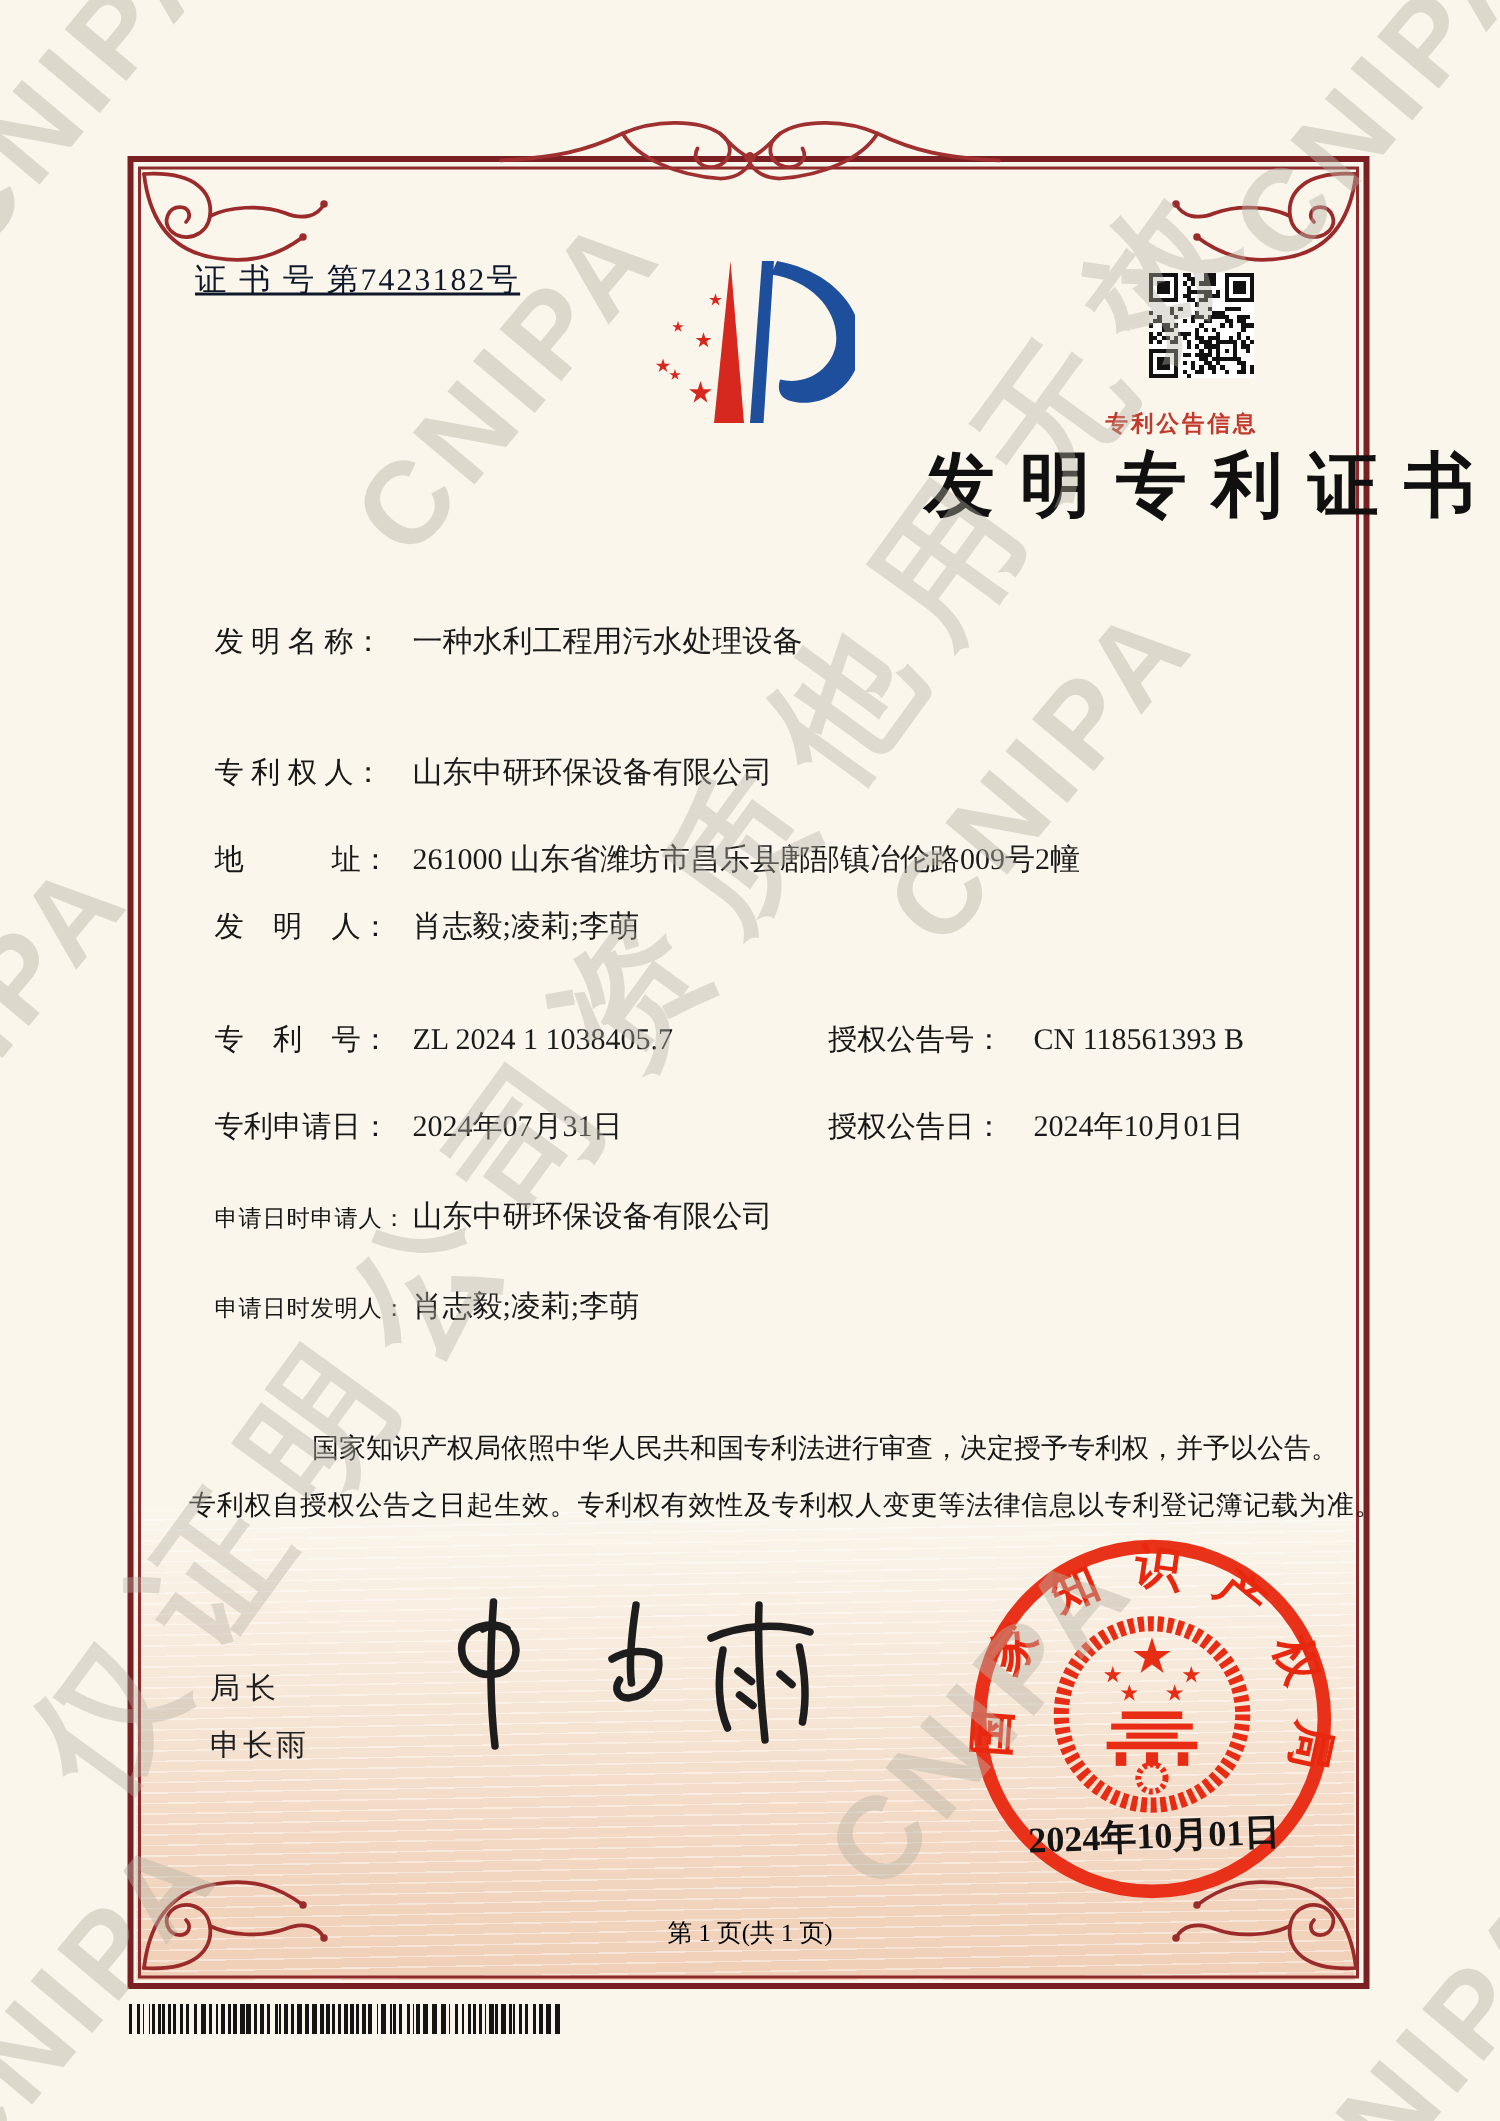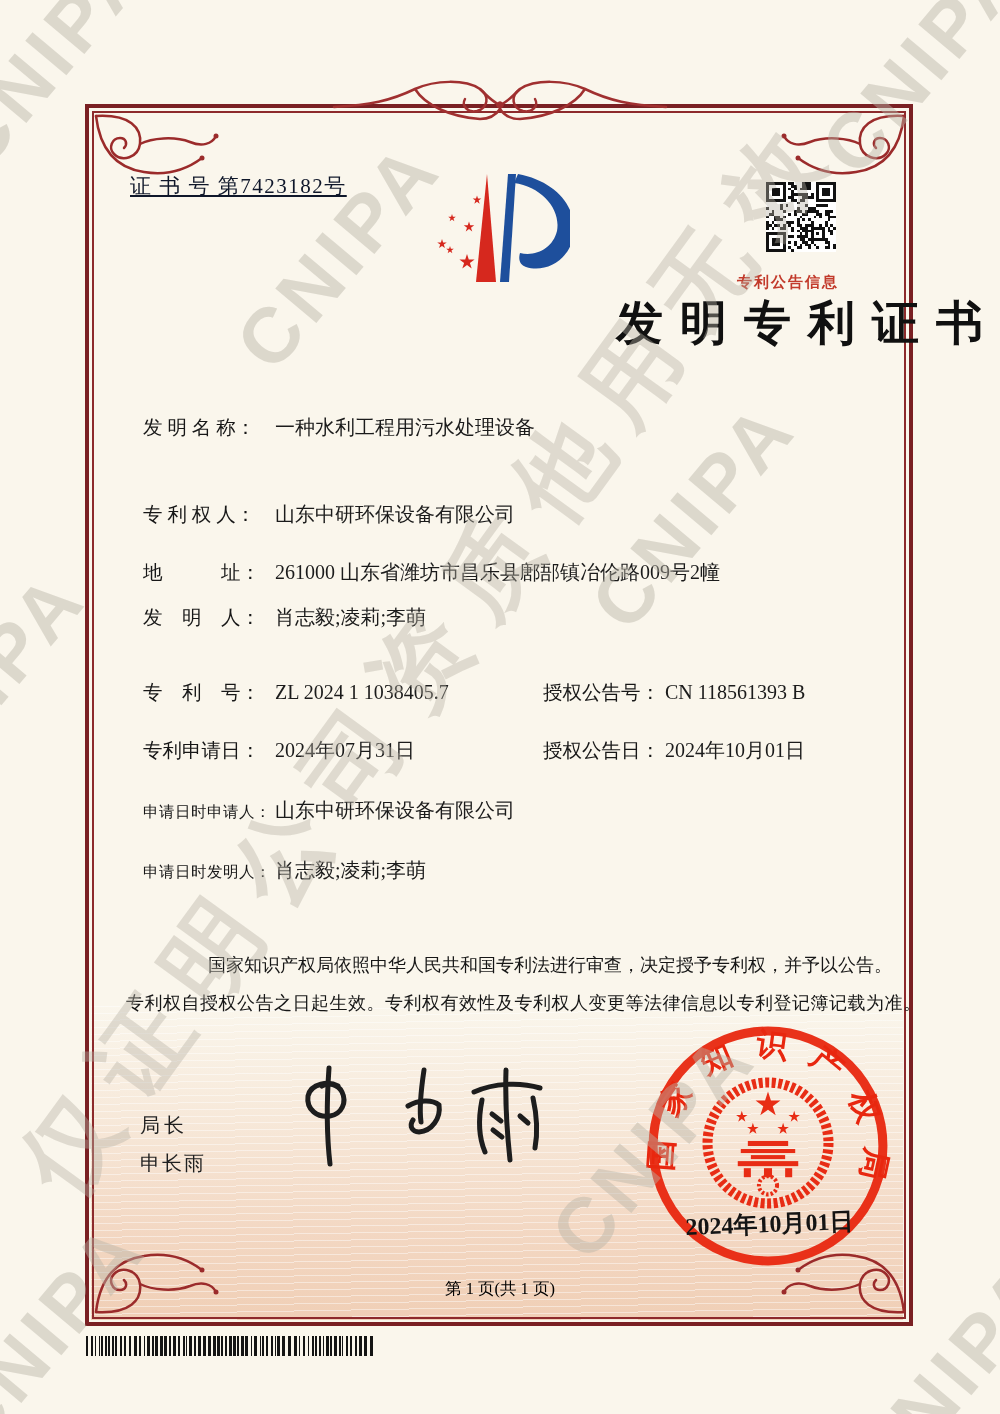--- a/index.html
+++ b/index.html
@@ -14,21 +14,21 @@
   .grad{position:absolute;left:91px;top:1006px;width:812px;height:314px;z-index:1;
     background:
       repeating-linear-gradient(179deg, rgba(255,255,255,0.45) 0 1px, rgba(255,255,255,0) 1px 7px),
       linear-gradient(180deg, rgba(244,223,207,0) 0%, rgba(244,220,200,0.5) 35%,
                       rgba(242,212,190,0.9) 72%, #f0cfb6 100%);}
   .content{position:absolute;inset:0;z-index:3;}
   .cert-no{position:absolute;left:130px;top:172px;font-size:21px;letter-spacing:1.5px;color:#0f172a;text-decoration:underline;}
   .title{position:absolute;left:0;right:0;top:292px;text-align:right;font-size:47px;font-weight:bold;
          letter-spacing:17px;text-indent:17px;color:#101010;}
   .frow{position:absolute;left:143px;font-size:20px;white-space:nowrap;}
-  .frow-right{position:absolute;left:528px;font-size:20px;white-space:nowrap;text-align:right;}
+  .frow-right{position:absolute;left:552px;font-size:20px;white-space:nowrap;}
   .flabel{display:inline-block;width:127px;font-size:19.5px;color:#171717;}
   .flabel.small{font-size:15.5px;letter-spacing:.5px;}
   .frow-right .flabel{width:132px;}
   .fvalue{font-size:20px;color:#1b1b1b;}
   .statement{position:absolute;left:126px;top:946px;width:766px;font-size:18px;line-height:38px;color:#161616;}
   .statement .l1{text-indent:36px;white-space:nowrap;text-align:right;}
   .statement .l2{white-space:nowrap;letter-spacing:.5px;}
   .signer-title{position:absolute;left:140px;top:1112px;font-size:20px;letter-spacing:4px;}
   .signer-name{position:absolute;left:140px;top:1150px;font-size:20px;letter-spacing:2px;}
   .footer{position:absolute;left:0;right:0;top:1278px;text-align:center;font-size:16.5px;color:#000000;}

